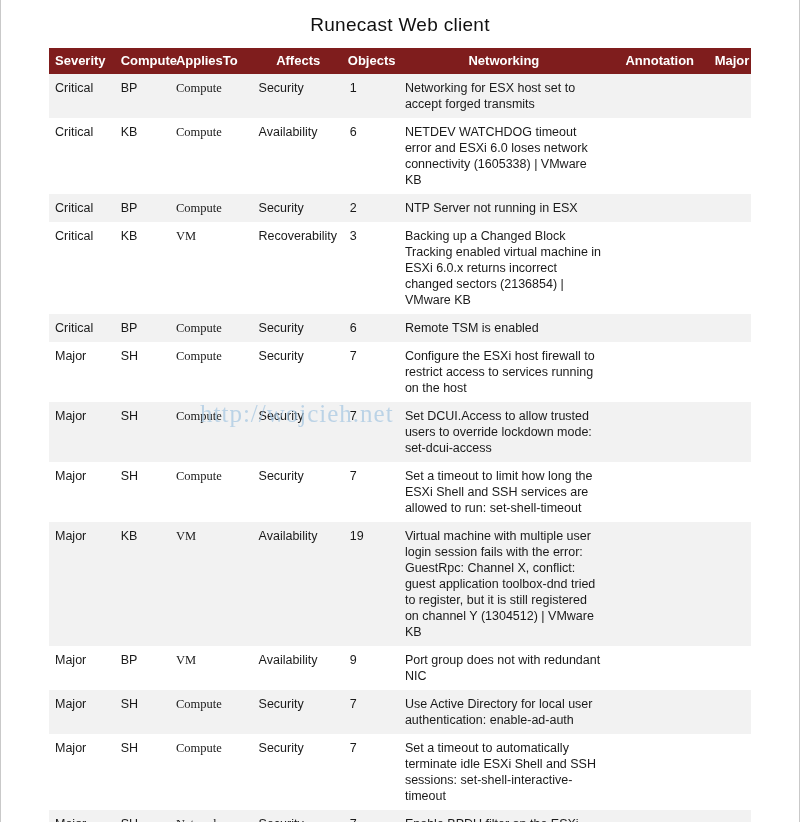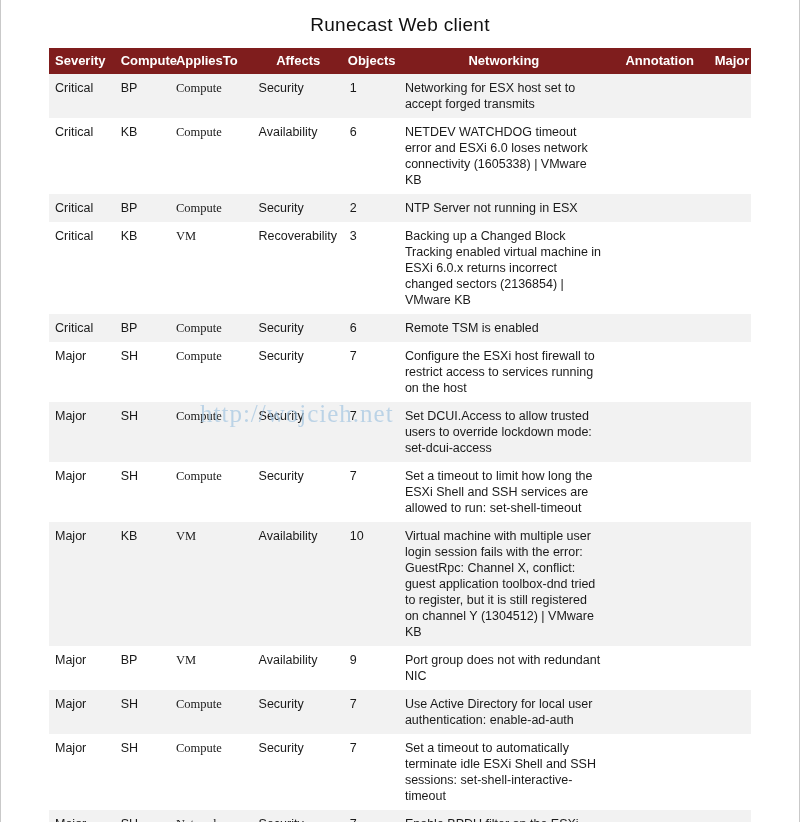--- a/index.html
+++ b/index.html
@@ -210,21 +210,21 @@
           <td class="c-obj">7</td>
           <td class="c-desc">Set a timeout to limit how long the ESXi Shell and SSH services are allowed to run: set-shell-timeout</td>
           <td class="c-ann"></td>
           <td class="c-note"></td>
         </tr>
         <tr class="alt">
           <td class="c-sev">Major</td>
           <td class="c-src">KB</td>
           <td class="c-app">VM</td>
           <td class="c-aff">Availability</td>
-          <td class="c-obj">10</td>
+          <td class="c-obj">19</td>
           <td class="c-desc">Virtual machine with multiple user login session fails with the error: GuestRpc: Channel X, conflict: guest application toolbox-dnd tried to register, but it is still registered on channel Y (1304512) | VMware KB</td>
           <td class="c-ann"></td>
           <td class="c-note"></td>
         </tr>
         <tr>
           <td class="c-sev">Major</td>
           <td class="c-src">BP</td>
           <td class="c-app">VM</td>
           <td class="c-aff">Availability</td>
           <td class="c-obj">9</td>

